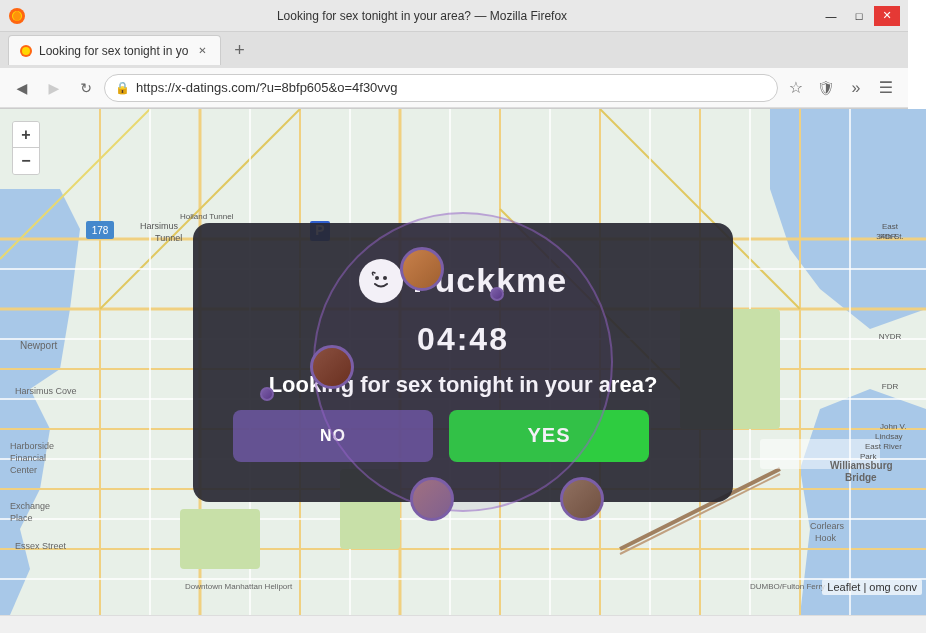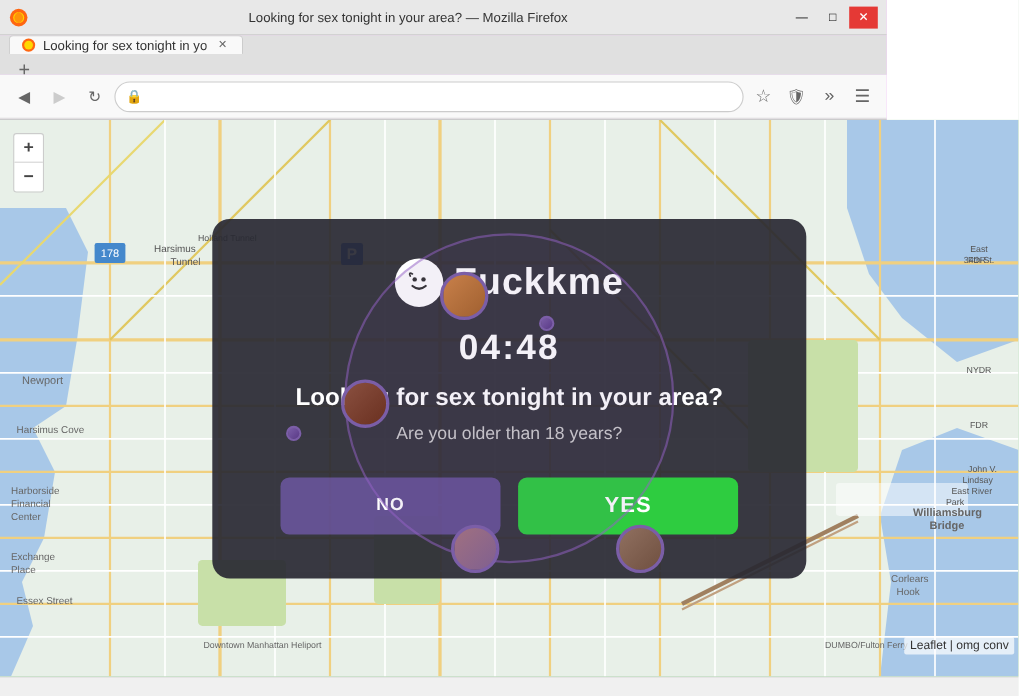--- a/index.html
+++ b/index.html
@@ -1,21 +1,21 @@
 <!DOCTYPE html>
 <html><head>
   <meta charset="utf-8">
   <style>
     * { margin: 0; padding: 0; box-sizing: border-box; }
     body { width: 926px; height: 633px; overflow: hidden; font-family: Arial, sans-serif; background: #fff; }
 
     
     .browser-chrome {
-      width: 806px;
-      background: #f0abfc;
+      width: 908px;
+      background: #0c4a6e;
       border-bottom: 1px solid #ccc;
     }
 
     
     .title-bar {
       height: 32px;
       background: #e8e8e8;
       display: flex;
       align-items: center;
       justify-content: space-between;
@@ -49,24 +49,23 @@
       justify-content: center;
       background: transparent;
     }
     .win-btn.close { background: #e53935; color: white; }
 
     
     .tab-bar {
       height: 36px;
       background: #e0e0e0;
       display: flex;
-      align-items: flex-start;
+      align-items: center;
       padding: 0 8px;
       gap: 4px;
-      flex-direction: column;
     }
     .tab {
       height: 30px;
       background: #f9f9f9;
       border: 1px solid #ccc;
       border-bottom: none;
       border-radius: 4px 4px 0 0;
       display: flex;
       align-items: center;
       padding: 0 10px;
@@ -270,21 +269,20 @@
     .subtext {
       font-size: 16px;
       color: #ccc;
       margin-bottom: 30px;
     }
 
     
     .modal-buttons {
       display: flex;
       gap: 16px;
-      justify-content: center;
     }
     .btn-no {
       flex: 1;
       height: 52px;
       background: rgba(130, 100, 200, 0.6);
       border: none;
       border-radius: 8px;
       color: white;
       font-size: 16px;
       font-weight: bold;
@@ -398,20 +396,21 @@
     </div>
     <button class="new-tab-btn">+</button>
   </div>
 
   <div class="nav-bar">
     <button class="nav-btn">◀</button>
     <button class="nav-btn" style="color:#ccc;">▶</button>
     <button class="nav-btn">↻</button>
     <div class="address-bar">
       <span style="color:#666;font-size:12px;">🔒</span>
+      <span class="address-text">https://x-datings.com/?u=8bfp605&amp;o=4f30vvg</span>
     </div>
     <div class="nav-right">
       <button class="nav-btn" style="font-size:16px;">☆</button>
       <button class="nav-btn" style="font-size:14px;">🛡</button>
       <button class="nav-btn" style="font-size:16px;">»</button>
       <button class="nav-btn" style="font-size:16px;">☰</button>
     </div>
   </div>
 </div>
 
@@ -542,21 +541,20 @@
             <path d="M6 8 Q4 4 8 6" stroke="#333" stroke-width="1.5" fill="none" stroke-linecap="round"></path>
           </svg>
         </div>
         <span class="brand-name">Fuckkme</span>
       </div>
 
       <div class="timer">04:48</div>
 
       <div class="headline">Looking for sex tonight in your area?</div>
 
-      <div class="subtext">Are you older than 18 years?</div>
 
       <div class="modal-buttons">
         <button class="btn-no">NO</button>
         <button class="btn-yes">YES</button>
       </div>
 
     </div>
   </div>
 
 </div>

